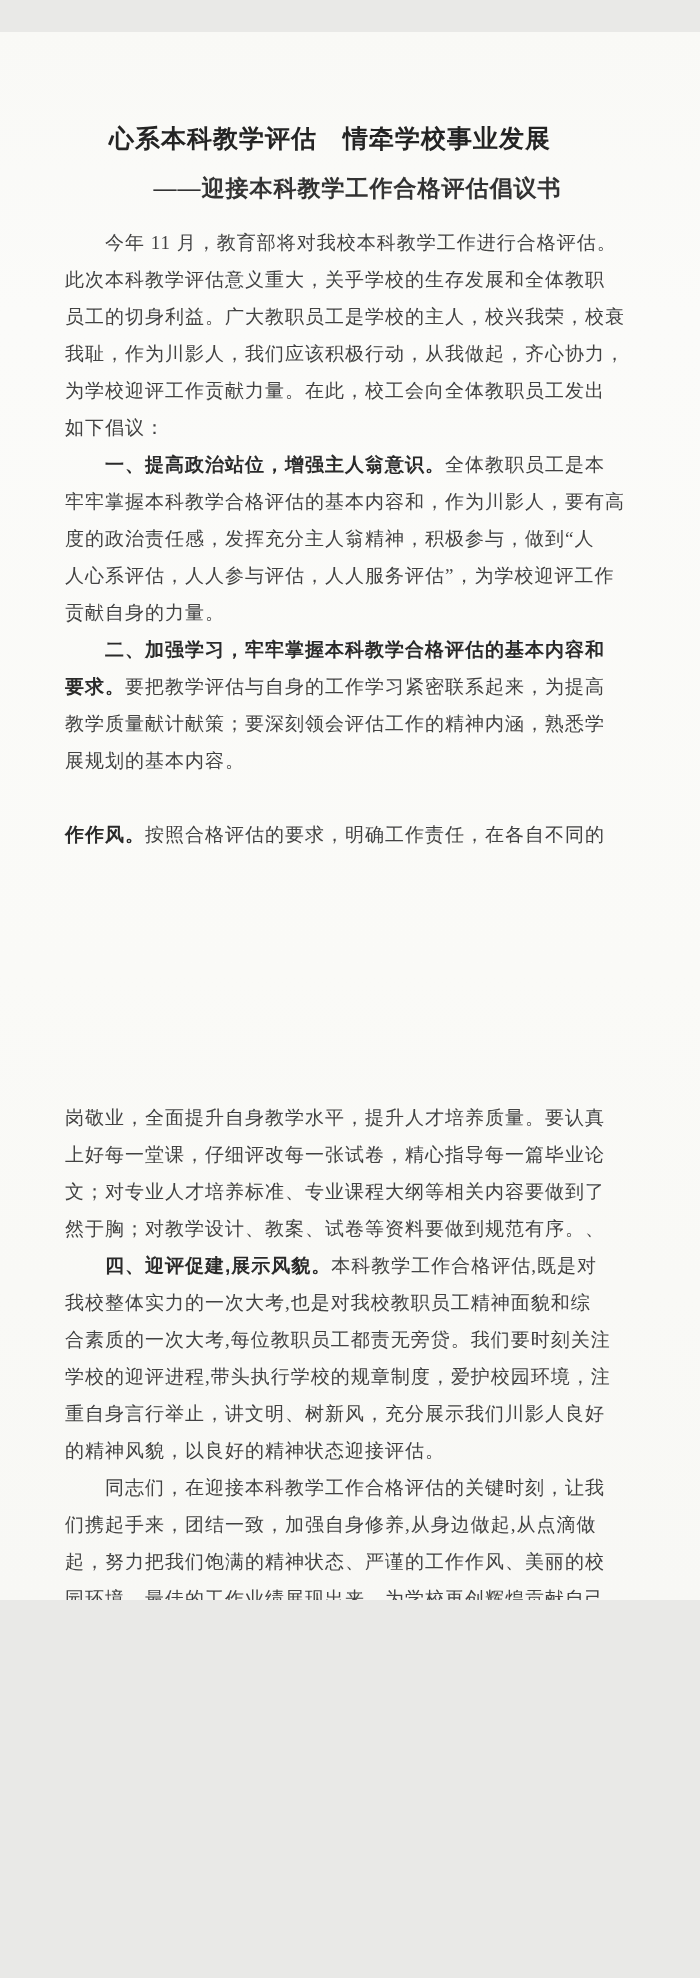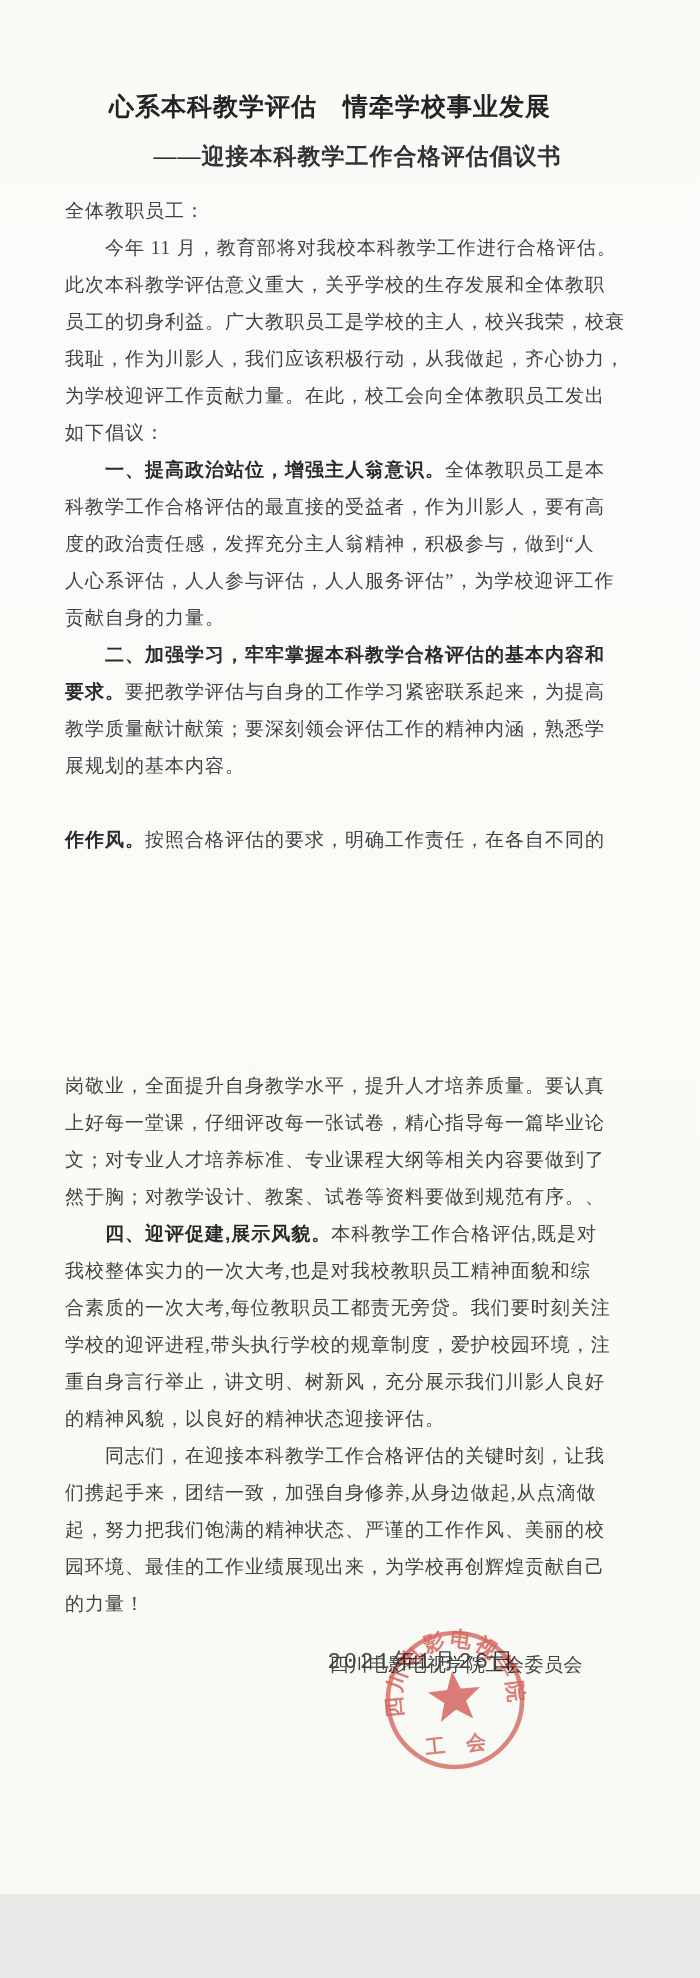--- a/index.html
+++ b/index.html
@@ -3,24 +3,25 @@
 <meta charset="utf-8">
 <style>
   html, body { margin: 0; padding: 0; }
   body {
     width: 700px; height: 1978px;
     font-family: "Liberation Serif", serif;
     background: #e9e9e7;
   }
   .sheet {
     position: relative;
-    width: 700px; height: 1894px;
+    width: 700px; height: 1568px;
     background: linear-gradient(180deg, #f9f9f6 0%, #fbfbf9 18%, #fafaf7 60%, #f8f8f5 100%);
     overflow: hidden;
     color: #3d3d3d;
+    margin-top: 32px;
   }
   .title-block {
     position: absolute; top: 90px; left: 65px; width: 530px;
     text-align: center;
   }
   .doc-title {
     margin: 0;
     font-family: "Liberation Sans", sans-serif;
     font-weight: 700;
     font-size: 25px;
@@ -75,29 +76,28 @@
 <body>
 
 <div class="sheet">
 
   <div class="title-block">
     <h1 class="doc-title">心系本科教学评估　情牵学校事业发展</h1>
     <h2 class="doc-subtitle">——迎接本科教学工作合格评估倡议书</h2>
   </div>
 
   <div class="lines lines-page1" id="page1-lines">
-      <div class="line"><span>全体教职员工：</span></div>
       <div class="line"><span>　　今年 11 月，教育部将对我校本科教学工作进行合格评估。</span></div>
       <div class="line"><span>此次本科教学评估意义重大，关乎学校的生存发展和全体教职</span></div>
       <div class="line"><span>员工的切身利益。广大教职员工是学校的主人，校兴我荣，校衰</span></div>
       <div class="line"><span>我耻，作为川影人，我们应该积极行动，从我做起，齐心协力，</span></div>
       <div class="line"><span>为学校迎评工作贡献力量。在此，校工会向全体教职员工发出</span></div>
       <div class="line"><span>如下倡议：</span></div>
       <div class="line"><span>　　</span><span class="lead">一、提高政治站位，增强主人翁意识。</span><span>全体教职员工是本</span></div>
-      <div class="line"><span>科教学工作合格评估的最直接的受益者，作为川影人，要有高</span></div>
+      <div class="line"><span>牢牢掌握本科教学合格评估的基本内容和，作为川影人，要有高</span></div>
       <div class="line"><span>度的政治责任感，发挥充分主人翁精神，积极参与，做到“人</span></div>
       <div class="line"><span>人心系评估，人人参与评估，人人服务评估”，为学校迎评工作</span></div>
       <div class="line"><span>贡献自身的力量。</span></div>
       <div class="line"><span>　　</span><span class="lead">二、加强学习，牢牢掌握本科教学合格评估的基本内容和</span></div>
       <div class="line"><span class="lead">要求。</span><span>要把教学评估与自身的工作学习紧密联系起来，为提高</span></div>
       <div class="line"><span>教学质量献计献策；要深刻领会评估工作的精神内涵，熟悉学</span></div>
       <div class="line"><span>展规划的基本内容。</span></div>
       <div class="line"><span>　　</span></div>
       <div class="line"><span class="lead">作作风。</span><span>按照合格评估的要求，明确工作责任，在各自不同的</span></div>
     </div>

